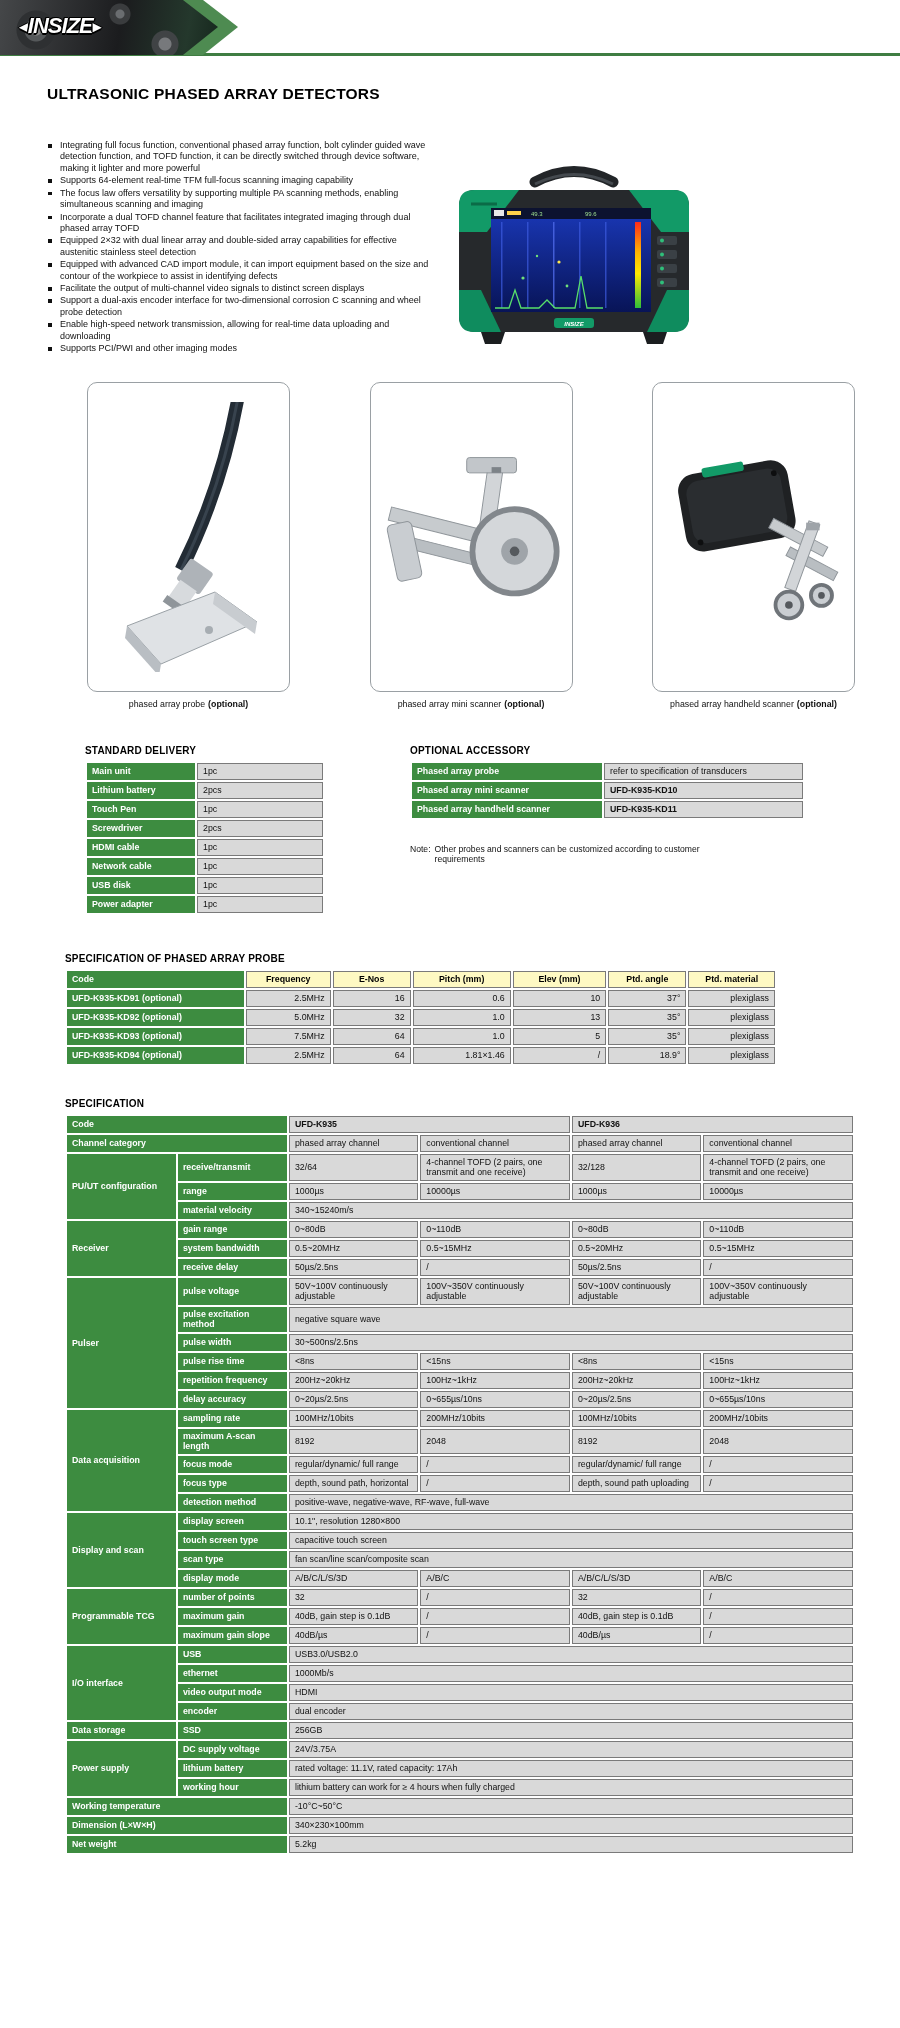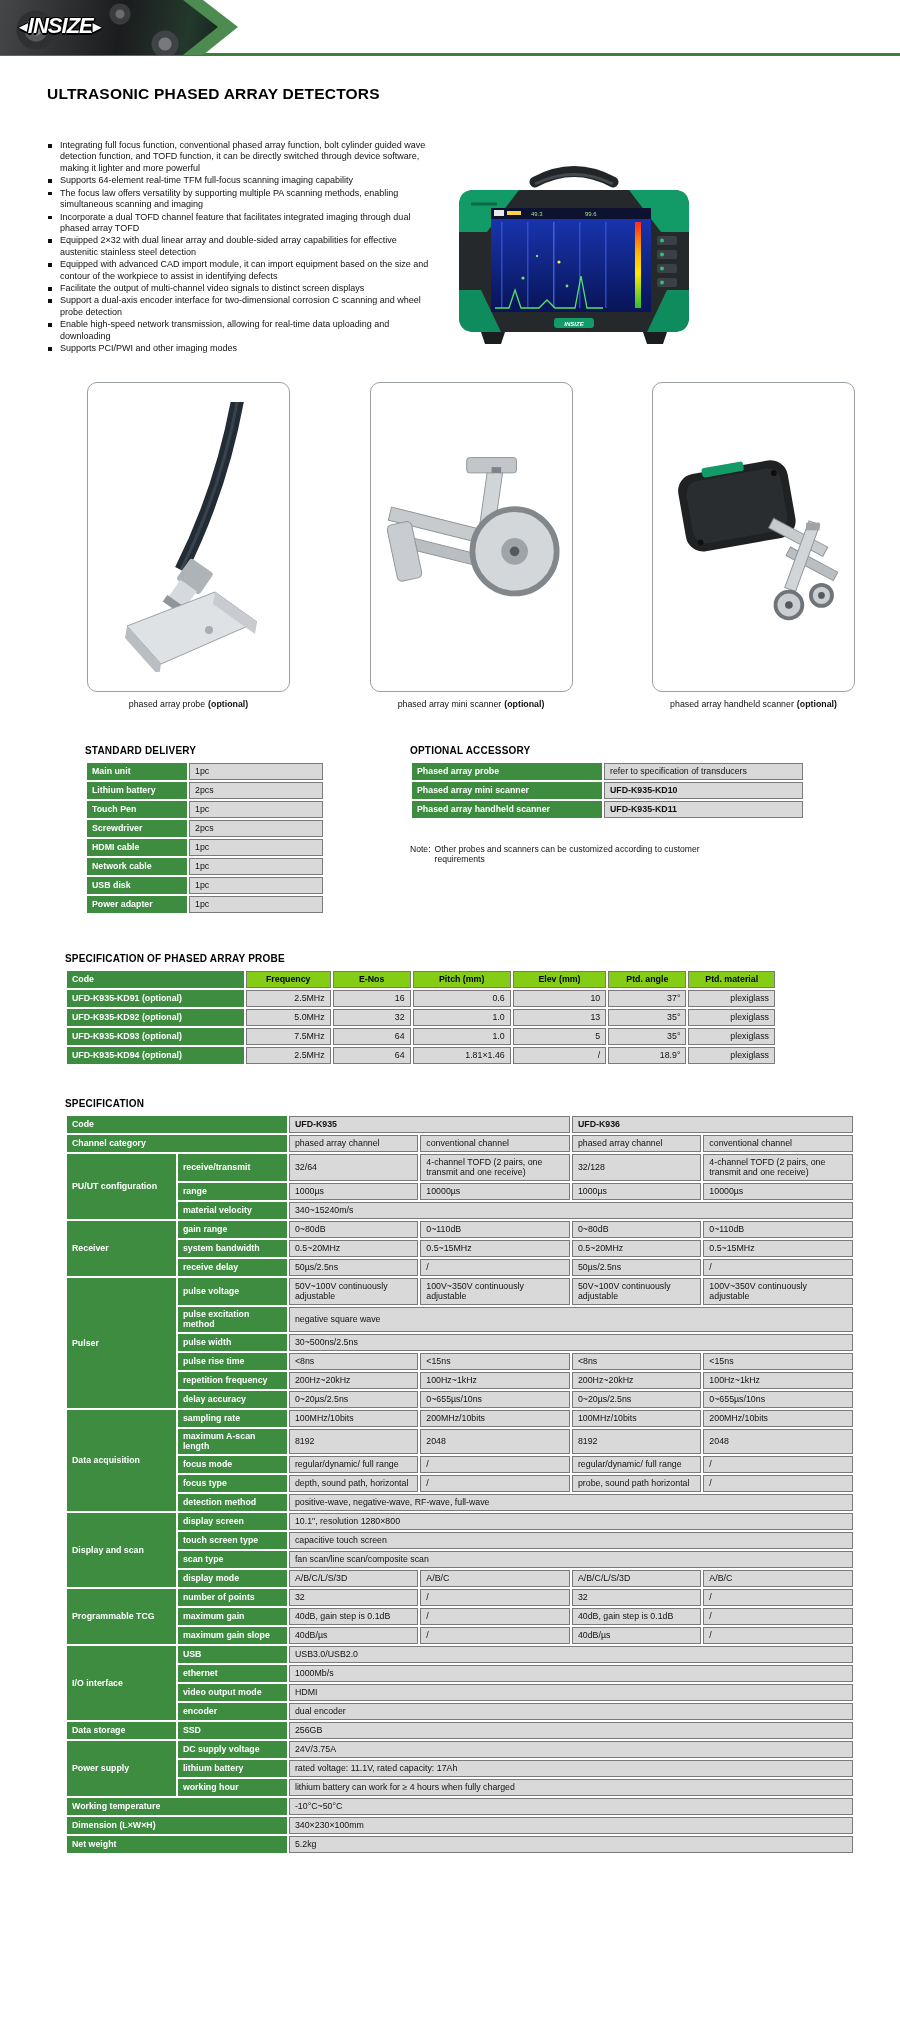--- a/index.html
+++ b/index.html
@@ -57,28 +57,28 @@
   .gcap { text-align:center; font-size:8.8px; margin-top:7px; color:#111; }
   .gcap b { margin-left:3px; }
 
   
   .sect-title { font-size:10px; font-weight:bold; margin:0 0 5px 0; color:#000; letter-spacing:.2px; }
   table.gt { border-collapse:separate; border-spacing:2px; }
   table.gt td { font-size:8.8px; padding:2.5px 5px; vertical-align:middle; }
   td.g  { background:#3d8c40; color:#fff; font-weight:bold; text-align:left; }
   td.v  { background:#d9d9d9; border:1px solid #7a7a7a; color:#111; }
   td.vb { font-weight:bold; }
-  td.hc { background:#84cc16; border:1px solid #7a7a7a; color:#000; font-weight:bold; text-align:center; }
+  td.hc { background:#fef9c3; border:1px solid #7a7a7a; color:#000; font-weight:bold; text-align:center; }
   td.vc { text-align:right; }
 
   
   .twocol { display:flex; margin:36px 45px 0 65px; }
   .delivery { width:300px; margin-left:20px; }
   .delivery table { width:240px; }
-  .delivery td.g { width:100px; height:13px; }
+  .delivery td.g { width:108px; height:13px; }
   .accessory { margin-left:25px; width:420px; }
   .accessory table { width:395px; }
   .accessory td.g { width:190px; height:13px; }
   .note { display:flex; font-size:8.6px; margin-top:24px; color:#111; max-width:330px; }
   .note .nl { flex:none; margin-right:4px; }
 
   
   .probe-sect { margin:38px 45px 0 65px; }
   .probe-sect table { width:712px; }
 
@@ -493,21 +493,21 @@
           <td class="g">focus mode</td>
           <td class="v">regular/dynamic/ full range</td>
           <td class="v">/</td>
           <td class="v">regular/dynamic/ full range</td>
           <td class="v">/</td>
         </tr>
         <tr>
           <td class="g">focus type</td>
           <td class="v">depth, sound path, horizontal</td>
           <td class="v">/</td>
-          <td class="v">probe, sound path horizontal</td>
+          <td class="v">depth, sound path uploading</td>
           <td class="v">/</td>
         </tr>
         <tr>
           <td class="g">detection method</td>
           <td class="v" colspan="4">positive-wave, negative-wave, RF-wave, full-wave</td>
         </tr>
         <tr>
           <td class="g" rowspan="4">Display and scan</td>
           <td class="g">display screen</td>
           <td class="v" colspan="4">10.1", resolution 1280×800</td>

